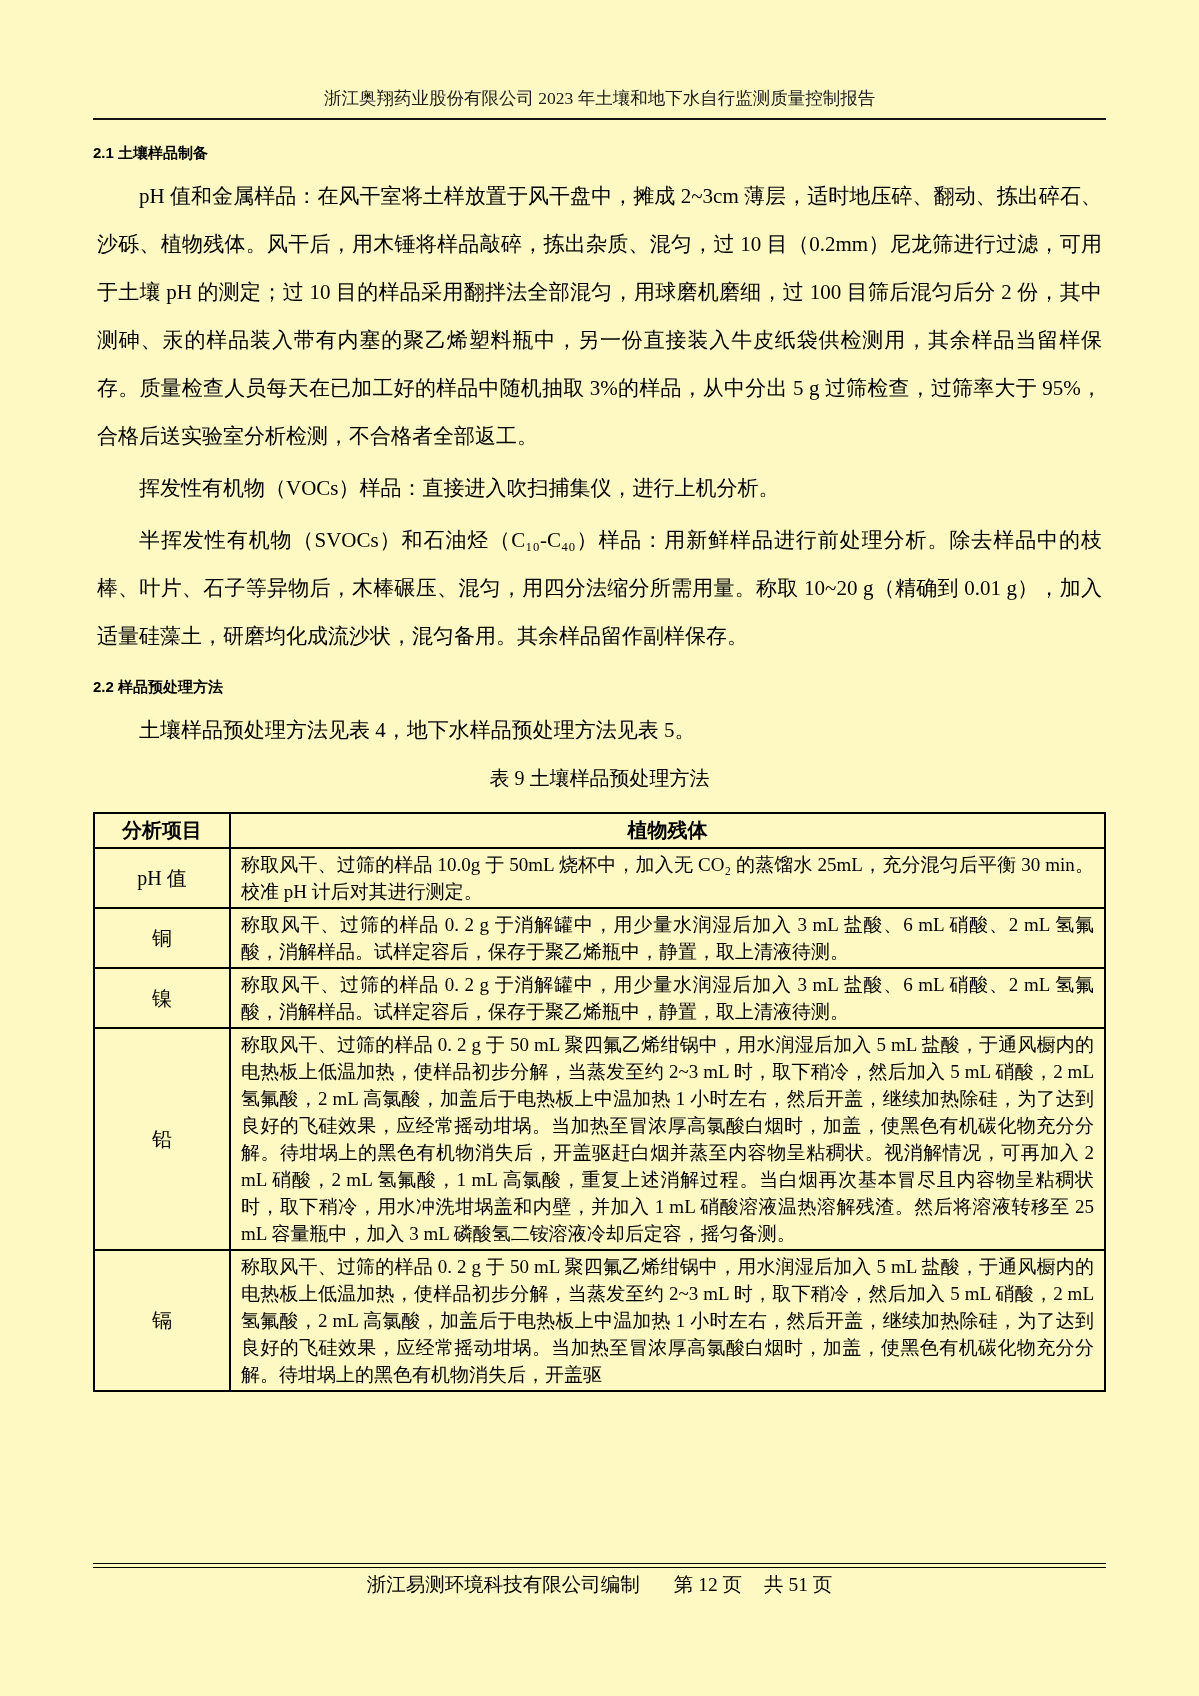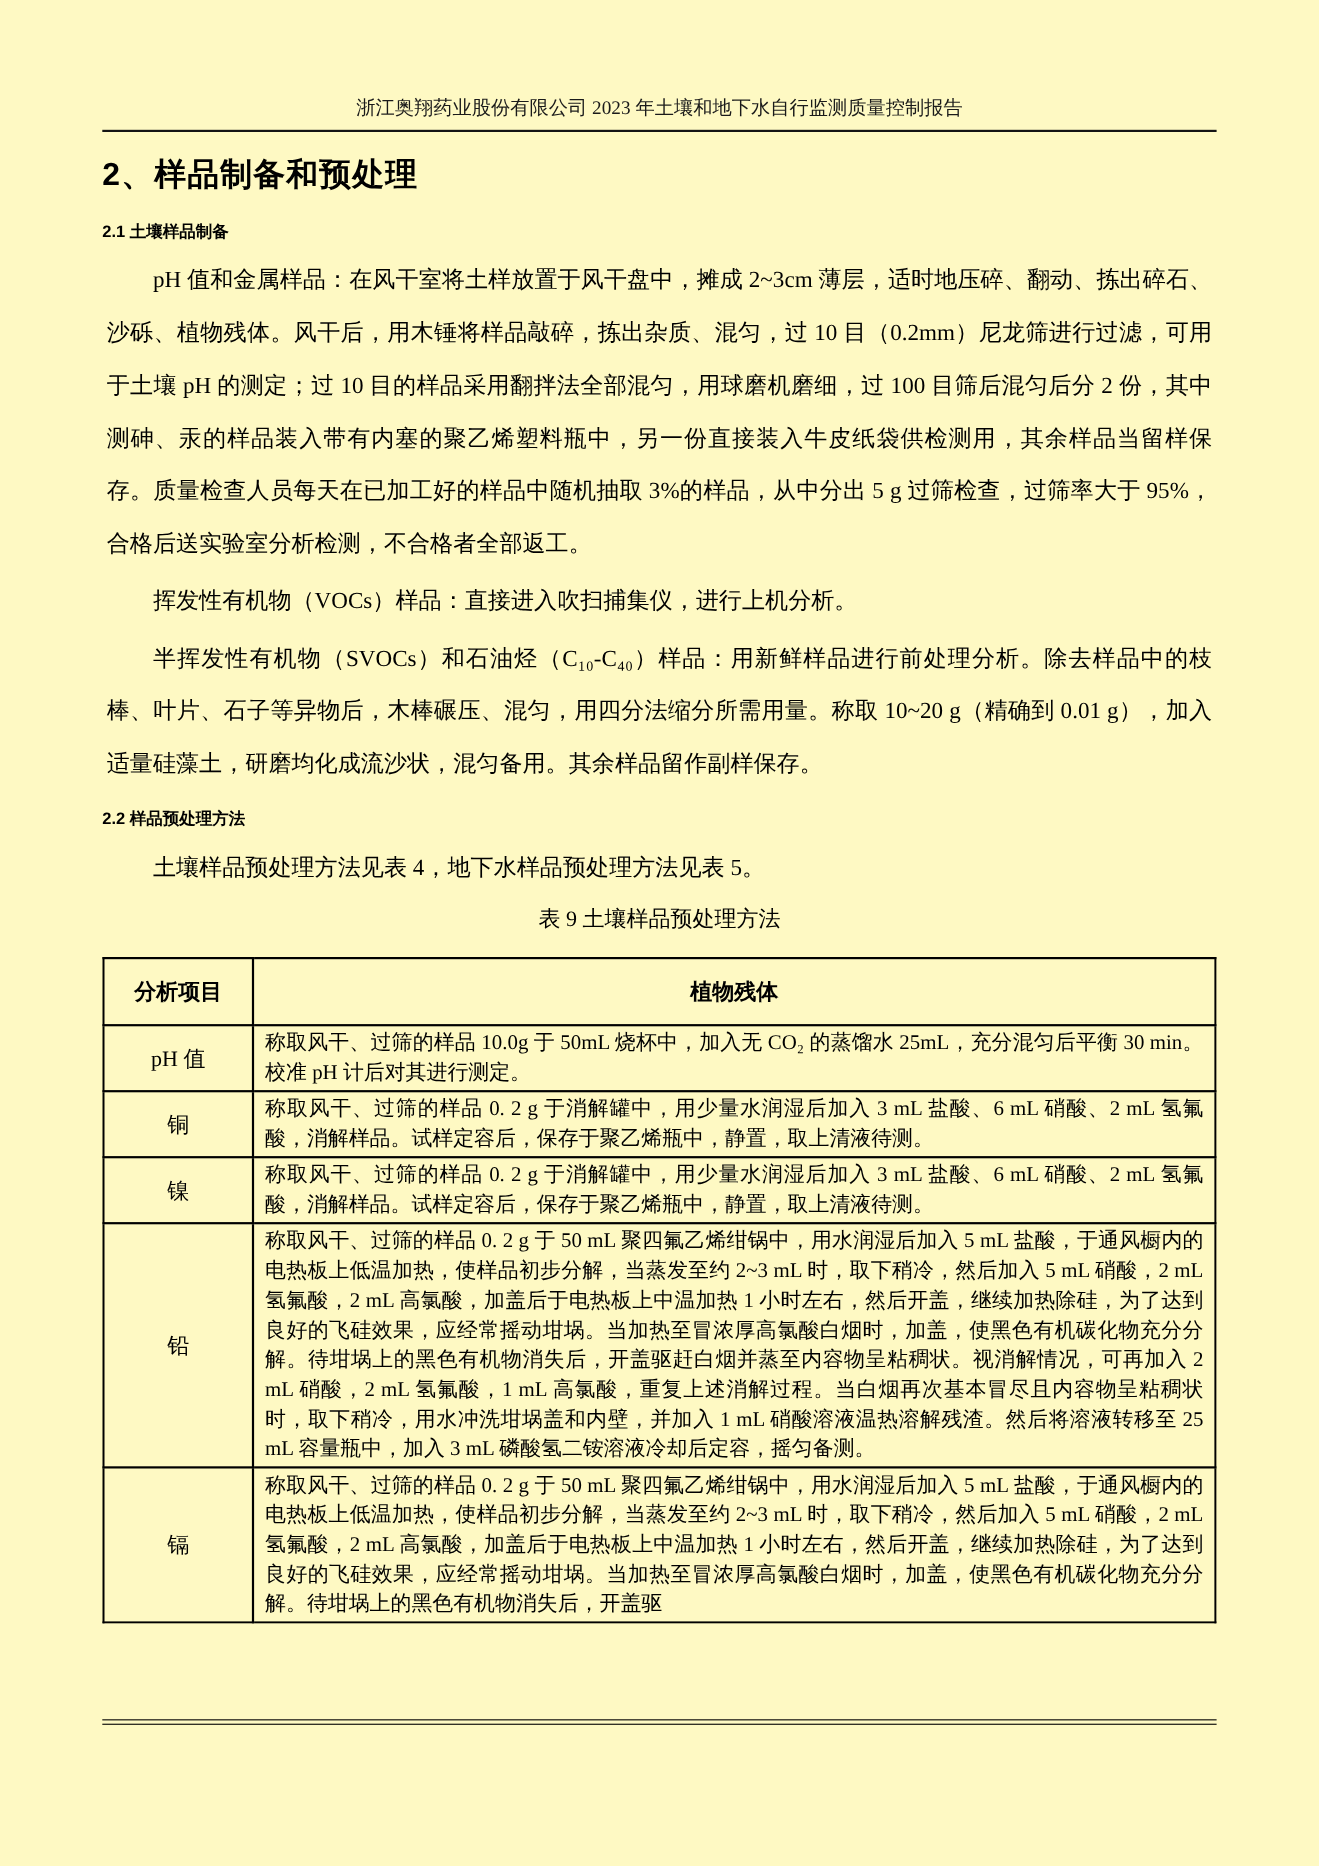--- a/index.html
+++ b/index.html
@@ -69,21 +69,21 @@
     width: 100%;
     border-collapse: collapse;
     border: 2px solid #000;
   }
   table.pretreat th, table.pretreat td {
     border: 2px solid #000;
   }
   table.pretreat th {
     font-size: 20px;
     font-weight: bold;
-    padding: 16px 4px;
+    padding: 3px 4px;
     text-align: center;
   }
   td.item-cell {
     width: 136px;
     text-align: center;
     vertical-align: middle;
     font-size: 20px;
     padding: 2px;
   }
   td.method-cell {
@@ -119,21 +119,20 @@
 <body>
 
 <div class="page">
   <div class="content">
 
     <div class="page-header">
       <span>浙江奥翔药业股份有限公司 2023 年土壤和地下水自行监测质量控制报告</span>
     </div>
     <div class="header-rule"></div>
 
-    <h1 class="doc-title">2、样品制备和预处理</h1>
 
     <h2 class="section-heading">2.1 土壤样品制备</h2>
 
     <p class="body">pH 值和金属样品：在风干室将土样放置于风干盘中，摊成 2~3cm 薄层，适时地压碎、翻动、拣出碎石、沙砾、植物残体。风干后，用木锤将样品敲碎，拣出杂质、混匀，过 10 目（0.2mm）尼龙筛进行过滤，可用于土壤 pH 的测定；过 10 目的样品采用翻拌法全部混匀，用球磨机磨细，过 100 目筛后混匀后分 2 份，其中测砷、汞的样品装入带有内塞的聚乙烯塑料瓶中，另一份直接装入牛皮纸袋供检测用，其余样品当留样保存。质量检查人员每天在已加工好的样品中随机抽取 3%的样品，从中分出 5 g 过筛检查，过筛率大于 95%，合格后送实验室分析检测，不合格者全部返工。</p>
     <p class="body">挥发性有机物（VOCs）样品：直接进入吹扫捕集仪，进行上机分析。</p>
     <p class="body">半挥发性有机物（SVOCs）和石油烃（C₁₀-C₄₀）样品：用新鲜样品进行前处理分析。除去样品中的枝棒、叶片、石子等异物后，木棒碾压、混匀，用四分法缩分所需用量。称取 10~20 g（精确到 0.01 g），加入适量硅藻土，研磨均化成流沙状，混匀备用。其余样品留作副样保存。</p>
 
     <h2 class="section-heading second">2.2 样品预处理方法</h2>
 
     <p class="body">土壤样品预处理方法见表 4，地下水样品预处理方法见表 5。</p>
@@ -169,13 +168,16 @@
             <td class="item-cell">镉</td>
             <td class="method-cell">称取风干、过筛的样品 0. 2 g 于 50 mL 聚四氟乙烯绀锅中，用水润湿后加入 5 mL 盐酸，于通风橱内的电热板上低温加热，使样品初步分解，当蒸发至约 2~3 mL 时，取下稍冷，然后加入 5 mL 硝酸，2 mL 氢氟酸，2 mL 高氯酸，加盖后于电热板上中温加热 1 小时左右，然后开盖，继续加热除硅，为了达到良好的飞硅效果，应经常摇动坩埚。当加热至冒浓厚高氯酸白烟时，加盖，使黑色有机碳化物充分分解。待坩埚上的黑色有机物消失后，开盖驱</td>
           </tr>
         </tbody>
       </table>
     </div>
 
   </div>
 
   <div class="footer-rule"></div>
+  <div class="page-footer">
+    <span>浙江易测环境科技有限公司编制</span><span class="gap-wide">第 12 页</span><span class="gap-narrow">共 51 页</span>
+  </div>
 </div>
 
 </body></html>

